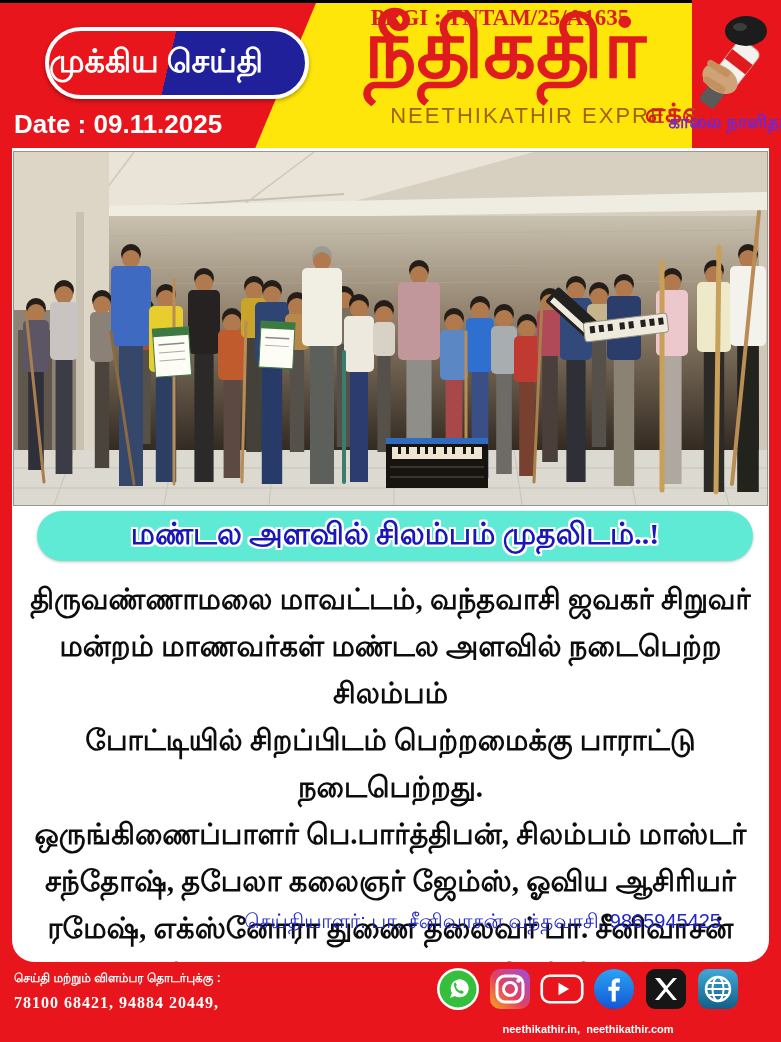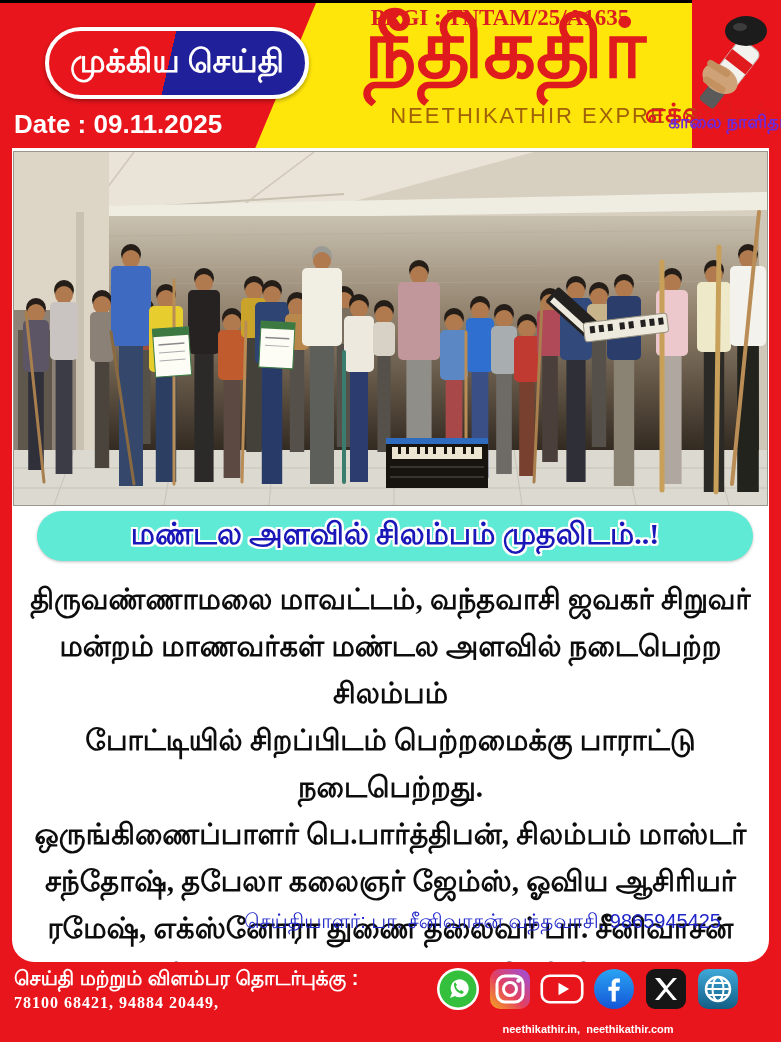--- a/index.html
+++ b/index.html
@@ -16,21 +16,21 @@
   .header-wedge{
     position:absolute;top:0;left:0;width:330px;height:148px;background:#e8151c;
     clip-path:polygon(0 0,316px 0,254px 148px,0 148px);
   }
   .prgi{
     position:absolute;top:2px;left:330px;width:340px;text-align:center;
     color:#d91d20;font-family:"Liberation Serif",serif;font-weight:bold;font-size:23px;
   }
   .badge-pill{
     position:absolute;left:45px;top:24px;width:256px;height:64px;border-radius:40px;
-    border:4px solid #ffffff;display:flex;align-items:center;justify-content:center;
+    border:4px solid #ffffff;display:flex;align-items:center;
     background:linear-gradient(103deg,#e8151c 0 47%,#20209a 47% 100%);
     box-shadow:0 2px 4px rgba(0,0,0,.35);
   }
   .badge-pill span{color:#fff;font-weight:bold;font-size:32px;font-family:"Liberation Serif",serif;white-space:nowrap;}
   .badge-pill .b-left{margin-right:8px;}
   .date-line{
     position:absolute;left:14px;top:106px;color:#ffffff;font-weight:bold;font-size:26px;white-space:nowrap;
   }
   .masthead{
     position:absolute;left:300px;top:4px;width:410px;text-align:center;
@@ -80,21 +80,21 @@
   }
   .reporter{
     position:absolute;top:762px;right:48px;
     color:#2026c8;font-weight:normal;font-size:20px;white-space:nowrap;
   }
   
   .footer{
     position:absolute;top:962px;left:0;width:781px;height:80px;background:#e8151c;color:#fff;
   }
   .footer-left{position:absolute;left:14px;top:4px;}
-  .f-contact{font-weight:bold;font-size:20px;line-height:24px;}
+  .f-contact{font-weight:bold;font-size:12px;line-height:24px;}
   .f-phones{font-family:"Liberation Serif",serif;font-weight:bold;font-size:16px;line-height:26px;letter-spacing:1px;}
   .f-email{font-weight:bold;font-size:21px;line-height:26px;}
   .footer-right{position:absolute;left:405px;top:3px;width:366px;text-align:center;}
   .social-row{display:flex;justify-content:center;gap:8px;height:48px;align-items:center;}
   .social{width:44px;height:44px;flex:0 0 44px;display:flex;align-items:center;justify-content:center;}
   .websites{font-weight:bold;font-size:11px;margin-top:10px;white-space:pre;}
   .ic{display:block;}
 </style>
 </head>
 <body>

